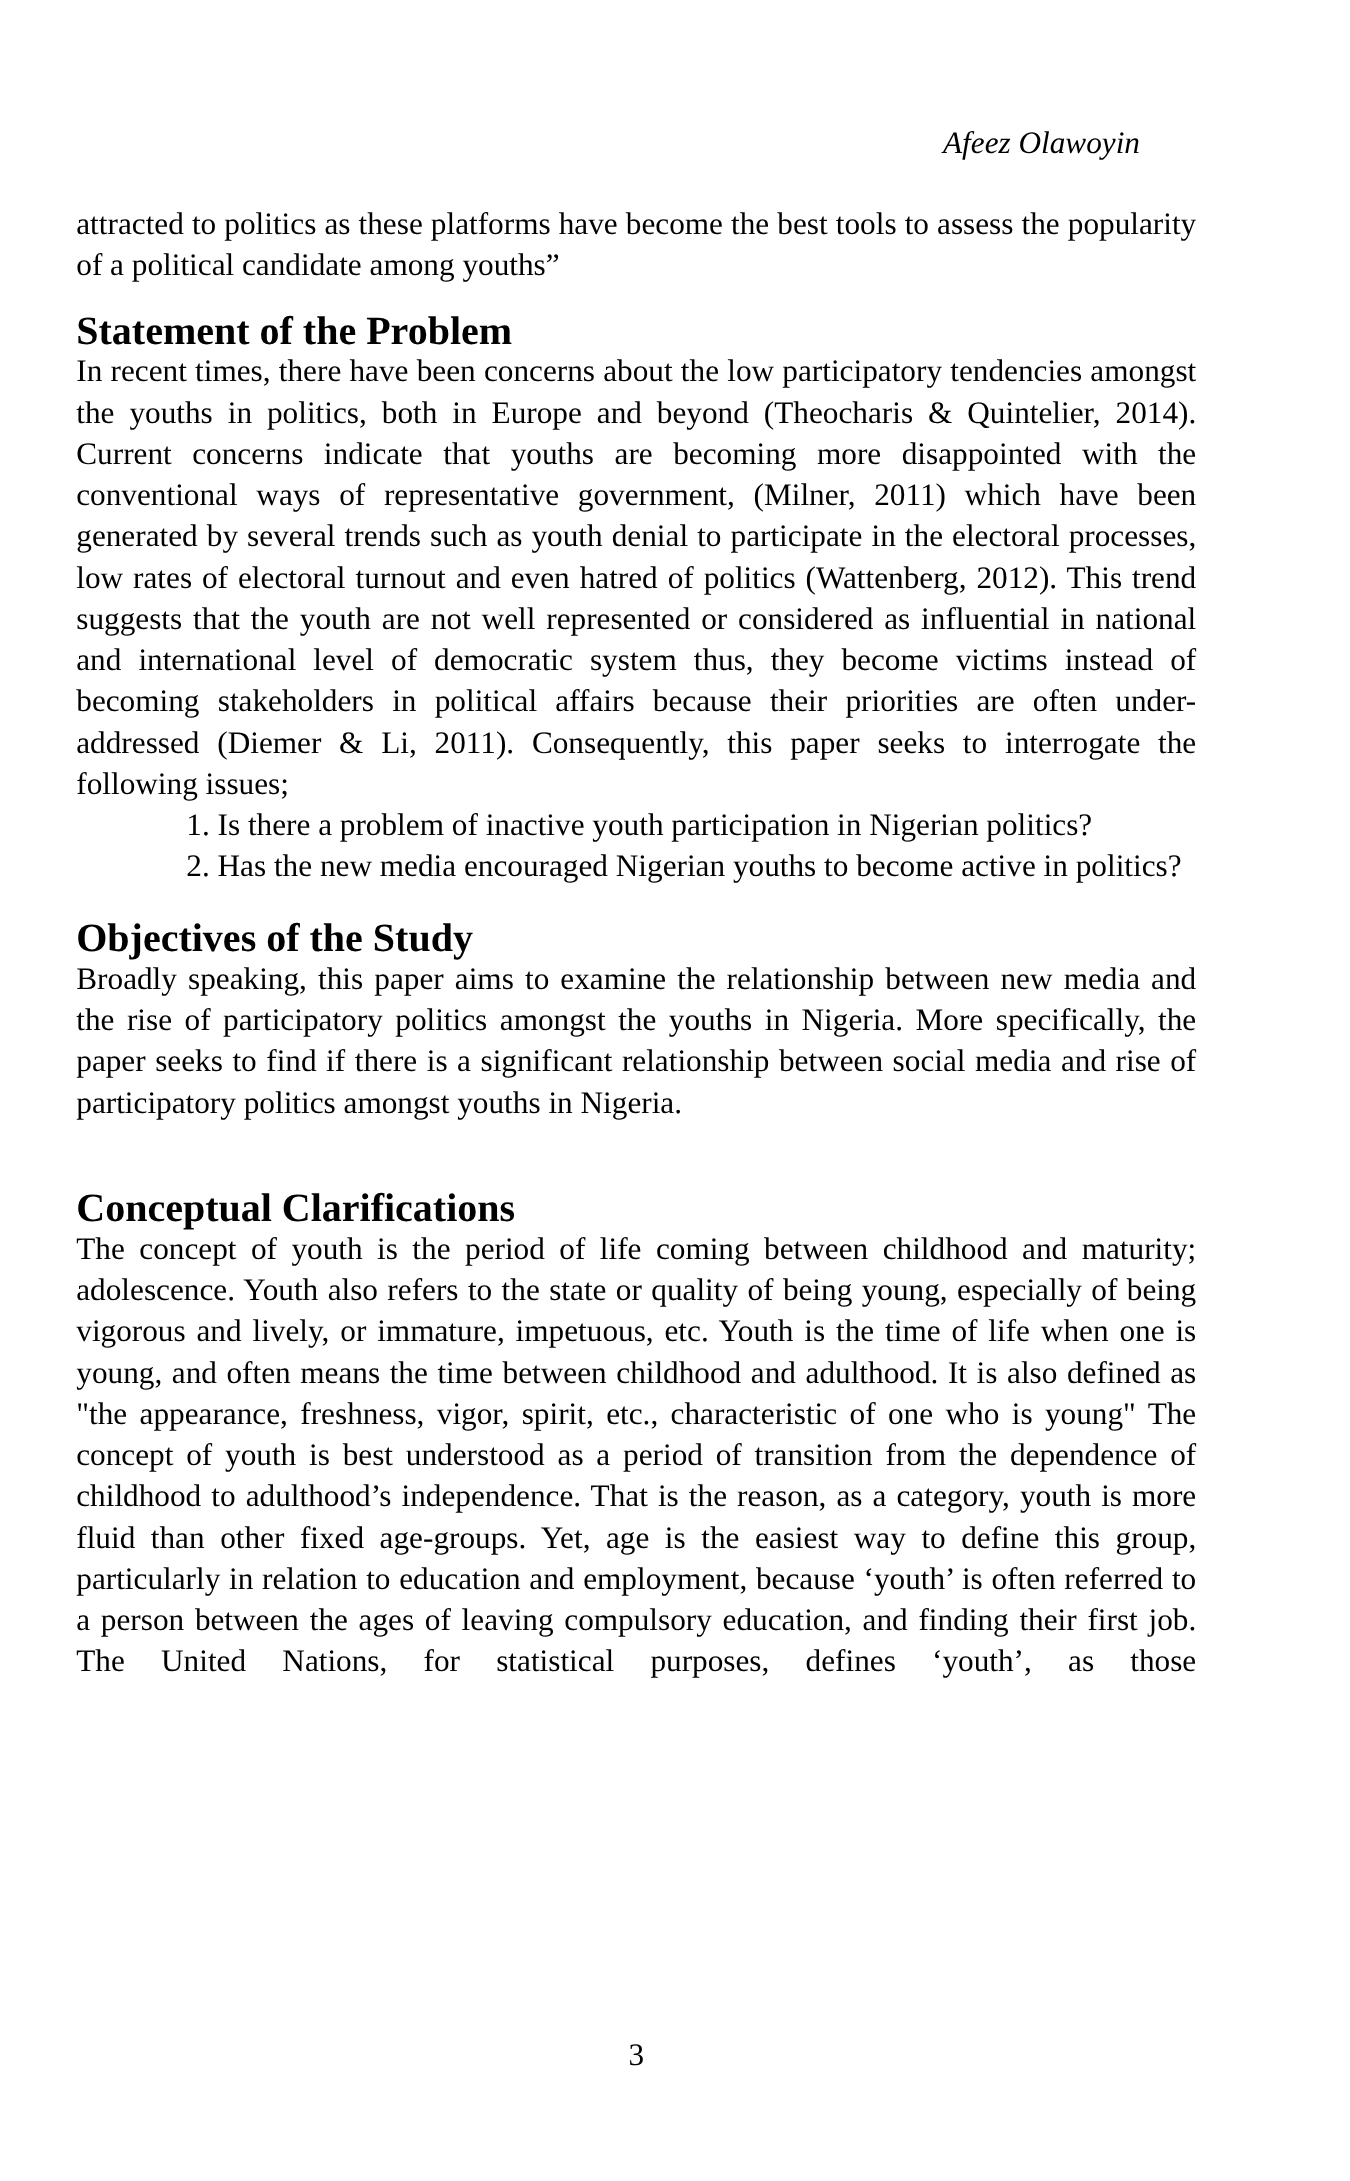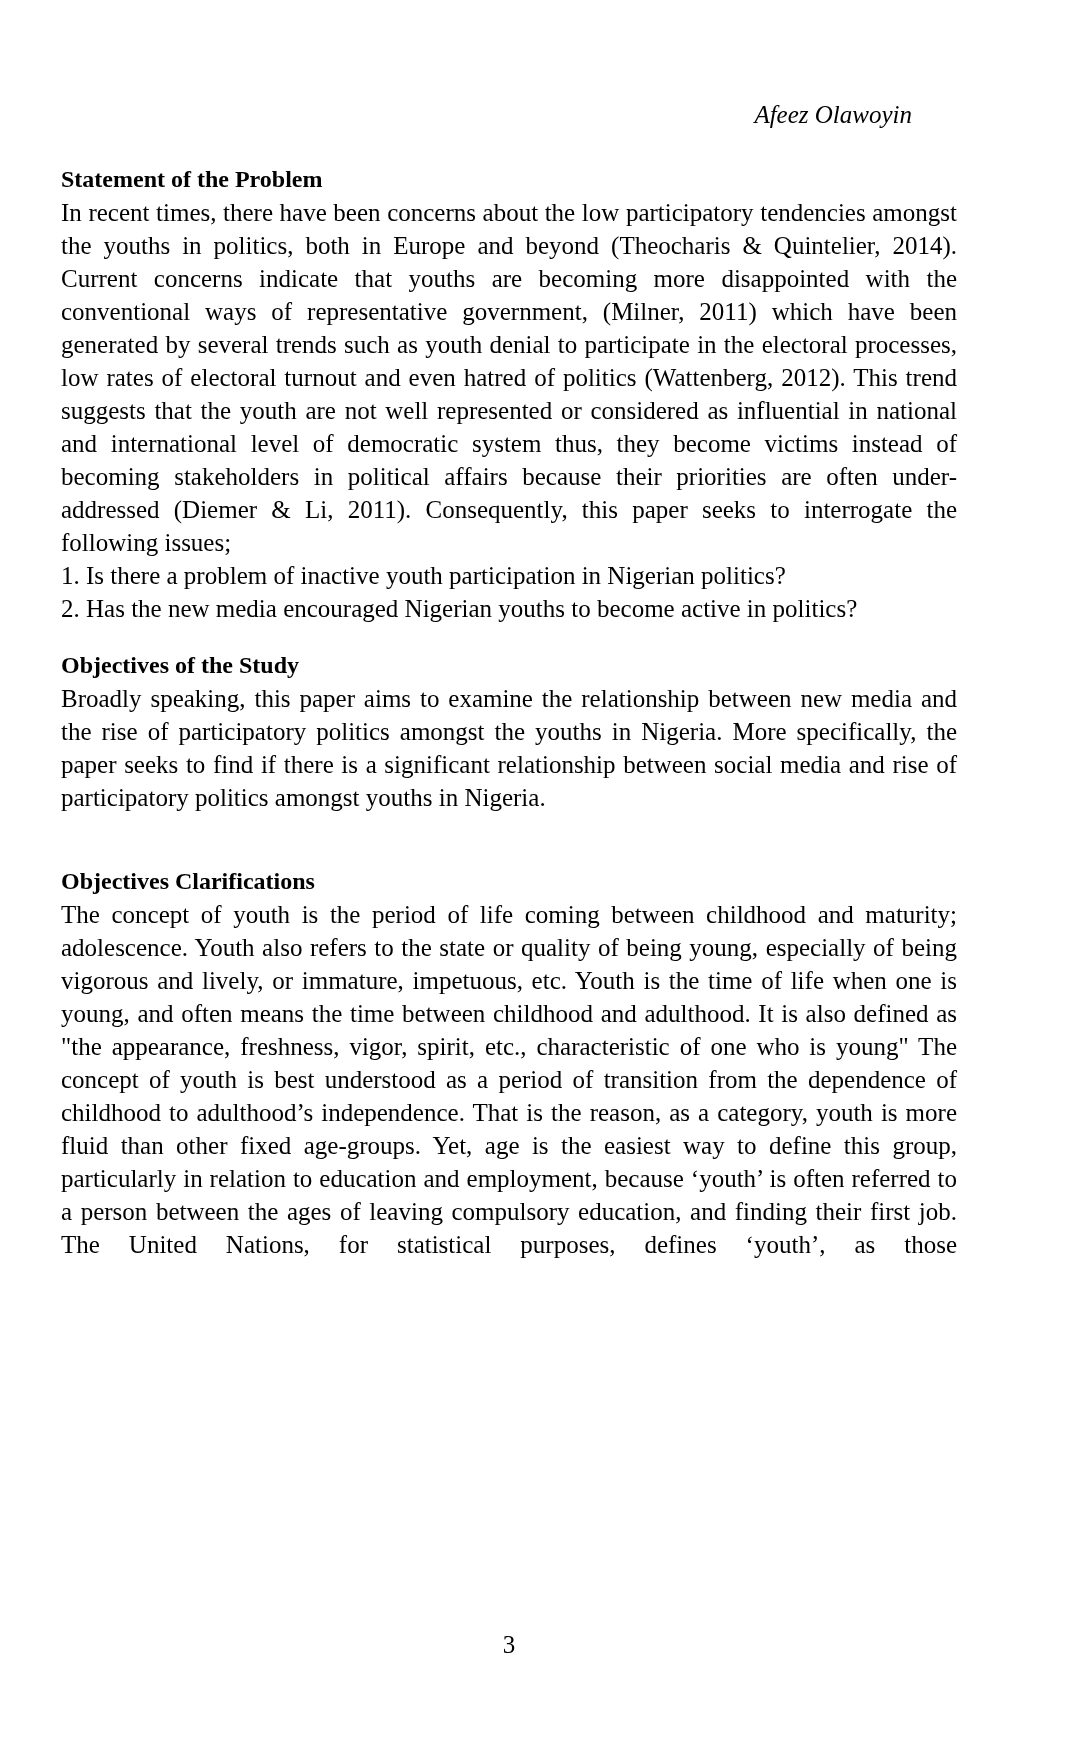--- a/index.html
+++ b/index.html
@@ -25,59 +25,61 @@
     white-space: nowrap;
   }
   p.body {
     text-align: justify;
     margin: 0;
   }
   p.force-last {
     text-align-last: justify;
   }
   h2 {
-    font-size: 24px;
+    font-size: 32px;
     font-weight: bold;
     line-height: 33px;
   }
   .h-statement  { margin-top: 19px; }
   .h-objectives { margin-top: 24px; }
   .h-conceptual { margin-top: 51px; }
   .h-youth      { margin-top: 20px; }
   .issues p {
+    margin-left: 88px;
   }
   .footer {
     position: absolute;
     top: 1628px;
     left: 60px;
     right: 122px;
     text-align: center;
   }
 </style>
 </head>
 <body>
 
 <div class="page">
 
   <div class="author">Afeez Olawoyin</div>
 
+  <p class="body">attracted to politics as these platforms have become the best tools to assess the popularity of a political candidate among youths”</p>
 
   <h2 class="h-statement">Statement of the Problem</h2>
 
   <p class="body">In recent times, there have been concerns about the low participatory tendencies amongst the youths in politics, both in Europe and beyond (Theocharis &amp; Quintelier, 2014). Current concerns indicate that youths are becoming more disappointed with the conventional ways of representative government, (Milner, 2011) which have been generated by several trends such as youth denial to participate in the electoral processes, low rates of electoral turnout and even hatred of politics (Wattenberg, 2012). This trend suggests that the youth are not well represented or considered as influential in national and international level of democratic system thus, they become victims instead of becoming stakeholders in political affairs because their priorities are often under-addressed (Diemer &amp; Li, 2011). Consequently, this paper seeks to interrogate the following issues;</p>
 
   <div class="issues">
     <p class="body">1. Is there a problem of inactive youth participation in Nigerian politics?</p>
     <p class="body">2. Has the new media encouraged Nigerian youths to become active in politics?</p>
   </div>
 
   <h2 class="h-objectives">Objectives of the Study</h2>
 
   <p class="body">Broadly speaking, this paper aims to examine the relationship between new media and the rise of participatory politics amongst the youths in Nigeria. More specifically, the paper seeks to find if there is a significant relationship between social media and rise of participatory politics amongst youths in Nigeria.</p>
 
-  <h2 class="h-conceptual">Objectives Clarifications</h2>
+  <h2 class="h-conceptual">Conceptual Clarifications</h2>
 
 
   <p class="body force-last">The concept of youth is the period of life coming between childhood and maturity; adolescence. Youth also refers to the state or quality of being young, especially of being vigorous and lively, or immature, impetuous, etc. Youth is the time of life when one is young, and often means the time between childhood and adulthood. It is also defined as "the appearance, freshness, vigor, spirit, etc., characteristic of one who is young" The concept of youth is best understood as a period of transition from the dependence of childhood to adulthood’s independence. That is the reason, as a category, youth is more fluid than other fixed age-groups. Yet, age is the easiest way to define this group, particularly in relation to education and employment, because ‘youth’ is often referred to a person between the ages of leaving compulsory education, and finding their first job. The United Nations, for statistical purposes, defines ‘youth’, as those</p>
 
   <div class="footer">3</div>
 
 </div>
 
 </body></html>

